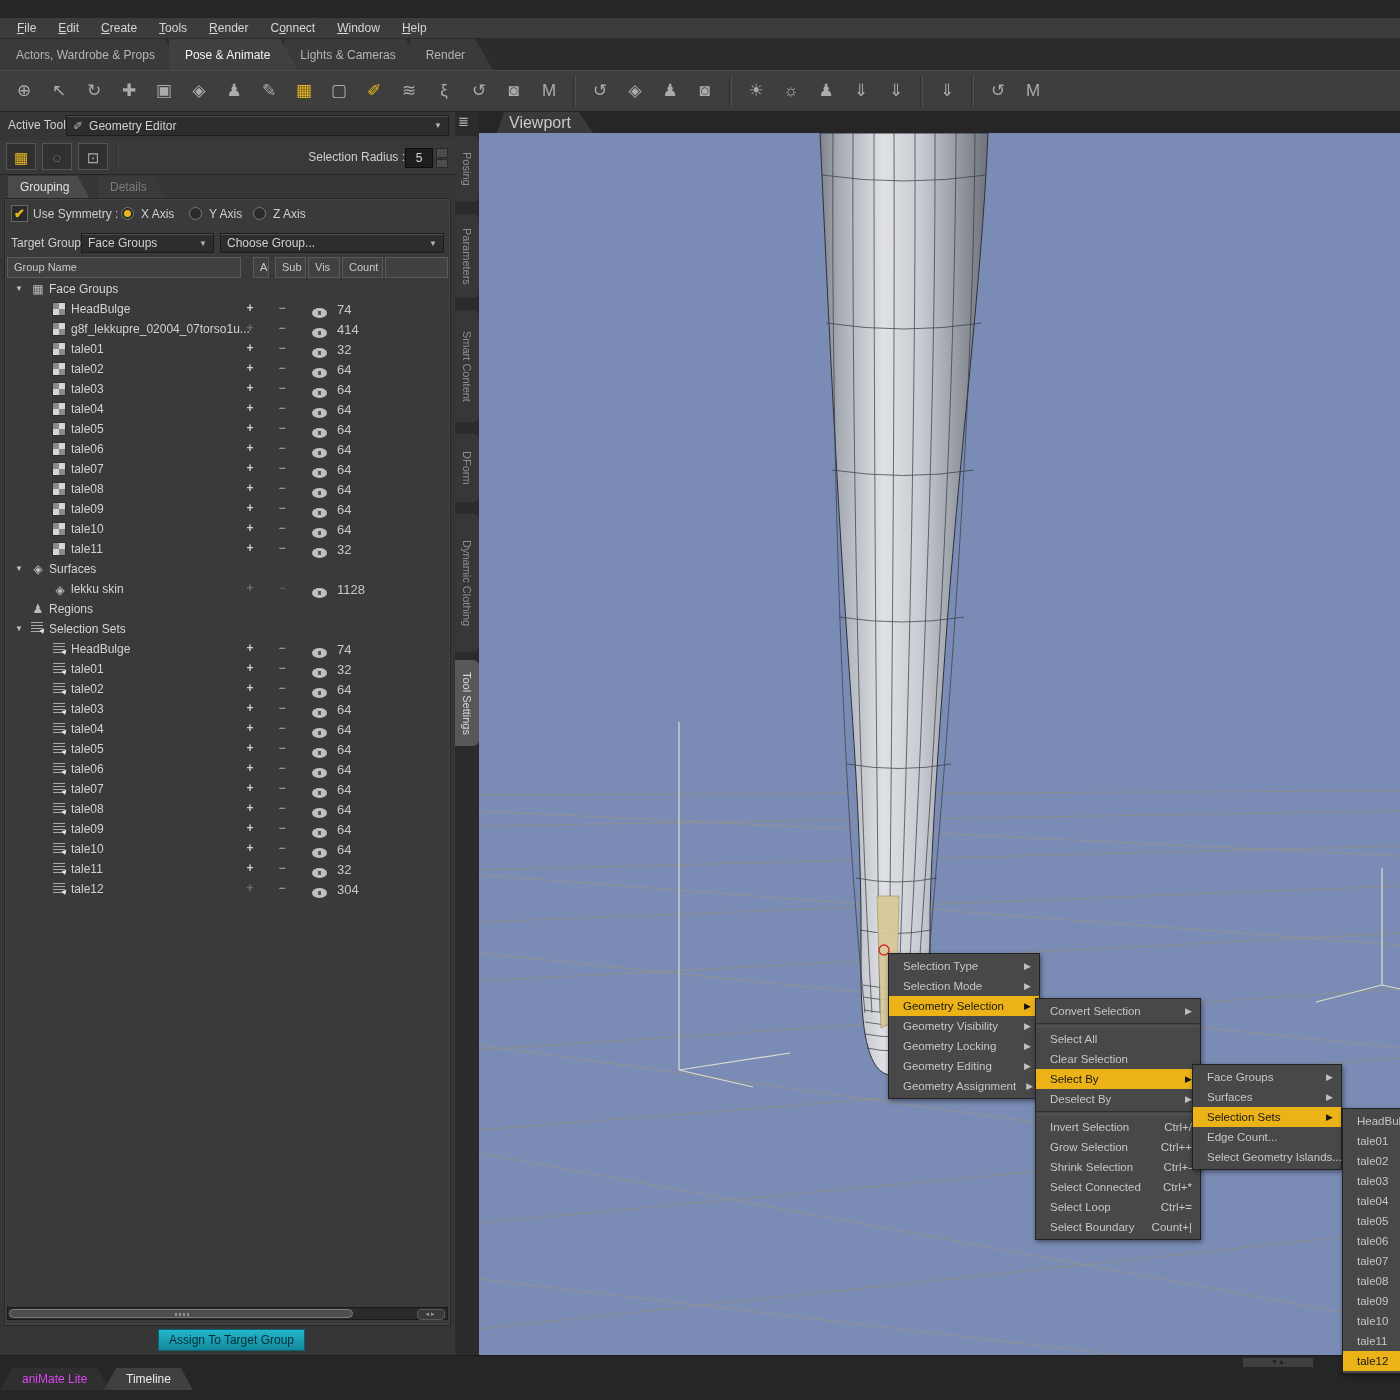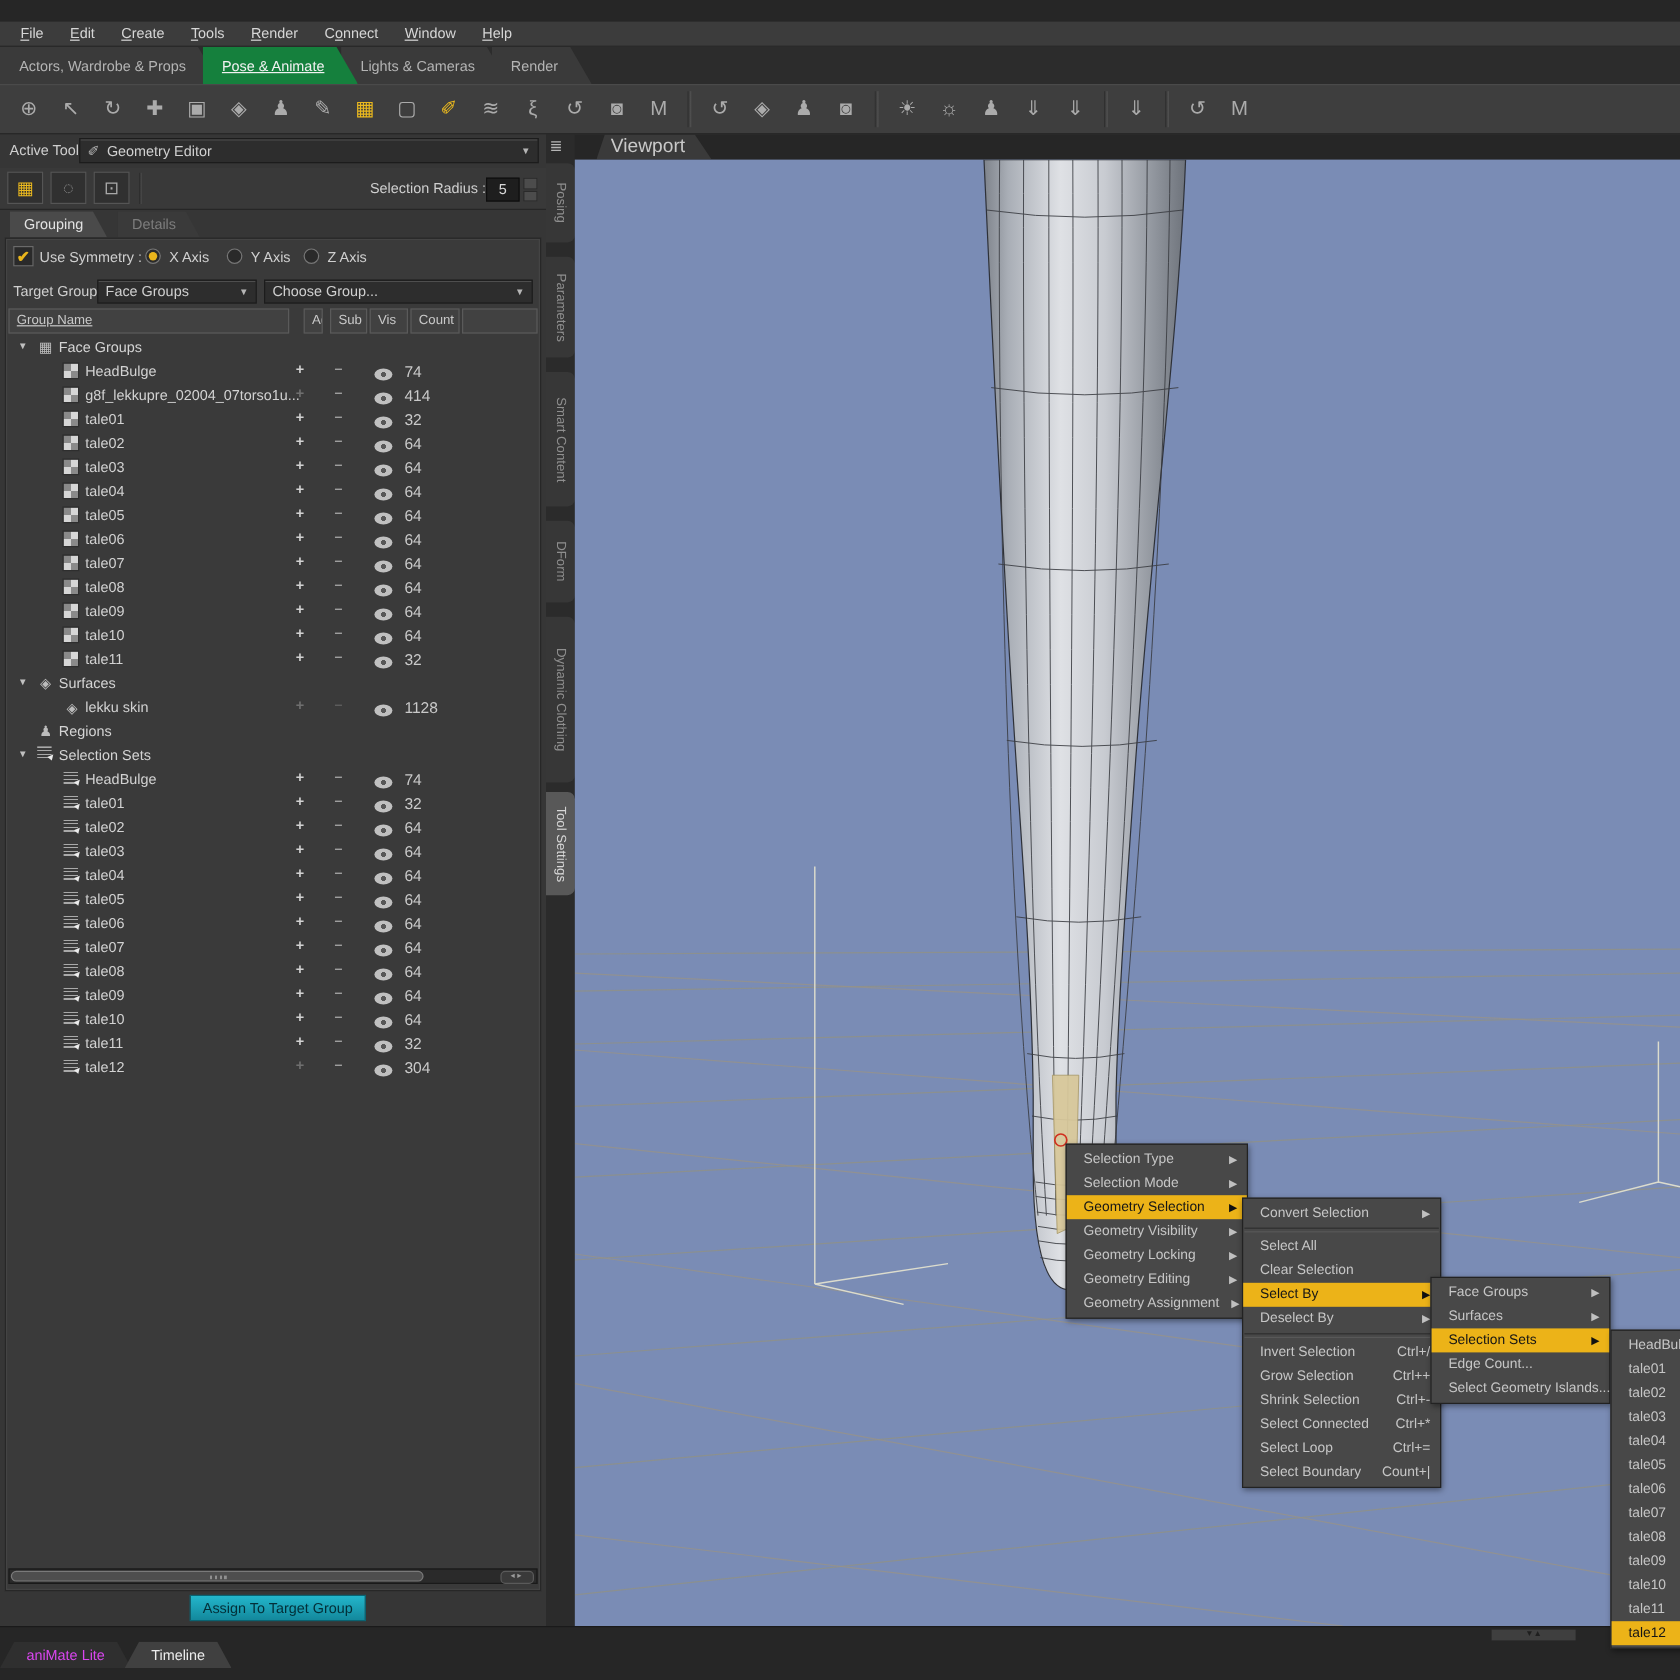--- a/index.html
+++ b/index.html
@@ -11,21 +11,21 @@
   .logo{color:#d8a41b;font:bold 11px "DejaVu Sans Mono",monospace;background:#1b1b1b;padding:0 2px;}
   .wtitle{color:#f0f0f0;font:12px "DejaVu Sans Mono",monospace;white-space:nowrap;}
   
   .menubar{position:absolute;left:0;top:18px;width:100%;height:21px;background:#3c3c3c;
            border-bottom:1px solid #2a2a2a;display:flex;align-items:center;padding-left:6px;box-sizing:border-box;}
   .mitem{padding:0 11px;font-size:12px;color:#d6d6d6;}
   
   .acttabs{position:absolute;left:0;top:39px;width:100%;height:31px;background:#2c2c2c;display:flex;align-items:stretch;}
   .atab{position:relative;padding:0 28px 0 16px;display:flex;align-items:center;font-size:12px;color:#b4b4b4;
         background:#3a3a3a;clip-path:polygon(0 0,calc(100% - 18px) 0,100% 100%,0 100%);margin-right:-14px;}
-  .atab.active{background:#15803d;color:#f2f2f2;z-index:2;text-decoration:underline;}
+  .atab.active{background:#404040;color:#f2f2f2;z-index:2;}
   
   .toolbar{position:absolute;left:0;top:70px;width:100%;height:42px;background:#3e3e3e;
            border-top:1px solid #4a4a4a;border-bottom:1px solid #232323;display:flex;align-items:center;
            padding-left:10px;gap:7px;box-sizing:border-box;}
   .ticon{width:28px;height:28px;line-height:28px;text-align:center;font-size:17px;color:#ababab;}
   .ticon.hl{color:#e9b81f;}
   .tsep{width:3px;height:30px;background:linear-gradient(90deg,#2a2a2a,#565656);margin:0 3px;}
   
   .leftpanel{position:absolute;left:0;top:112px;width:455px;height:1243px;background:#363636;}
   .atlabel{position:absolute;left:8px;top:6px;font-size:12px;color:#cfcfcf;}
@@ -211,21 +211,21 @@
       <div class="tgdd" style="left:76px;width:133px;">
         <span>Face Groups</span>
         <span class="ddcaret">▼</span>
       </div>
       <div class="tgdd" style="left:215px;right:6px;">
         <span>Choose Group...</span>
         <span class="ddcaret">▼</span>
       </div>
 
       <div id="treehdr">
-          <div class="hcell" style="left: 2px; width: 234px; text-decoration: underline;">Group Name</div>
+          <div class="hcell" style="left: 2px; width: 234px;">Group Name</div>
           <div class="hcell" style="left: 248px; width: 16px;">Add</div>
           <div class="hcell" style="left: 270px; width: 31px;">Sub</div>
           <div class="hcell" style="left: 303px; width: 32px;">Vis</div>
           <div class="hcell" style="left: 337px; width: 41px;">Count</div>
           <div class="hcell" style="left: 380px; width: 63px;"></div>
         </div>
       <div id="tree">
           <div class="trow" style="top: 80px;">
             <span class="exp">▼</span>
             <span class="ic ic-cube gic">▦</span>

